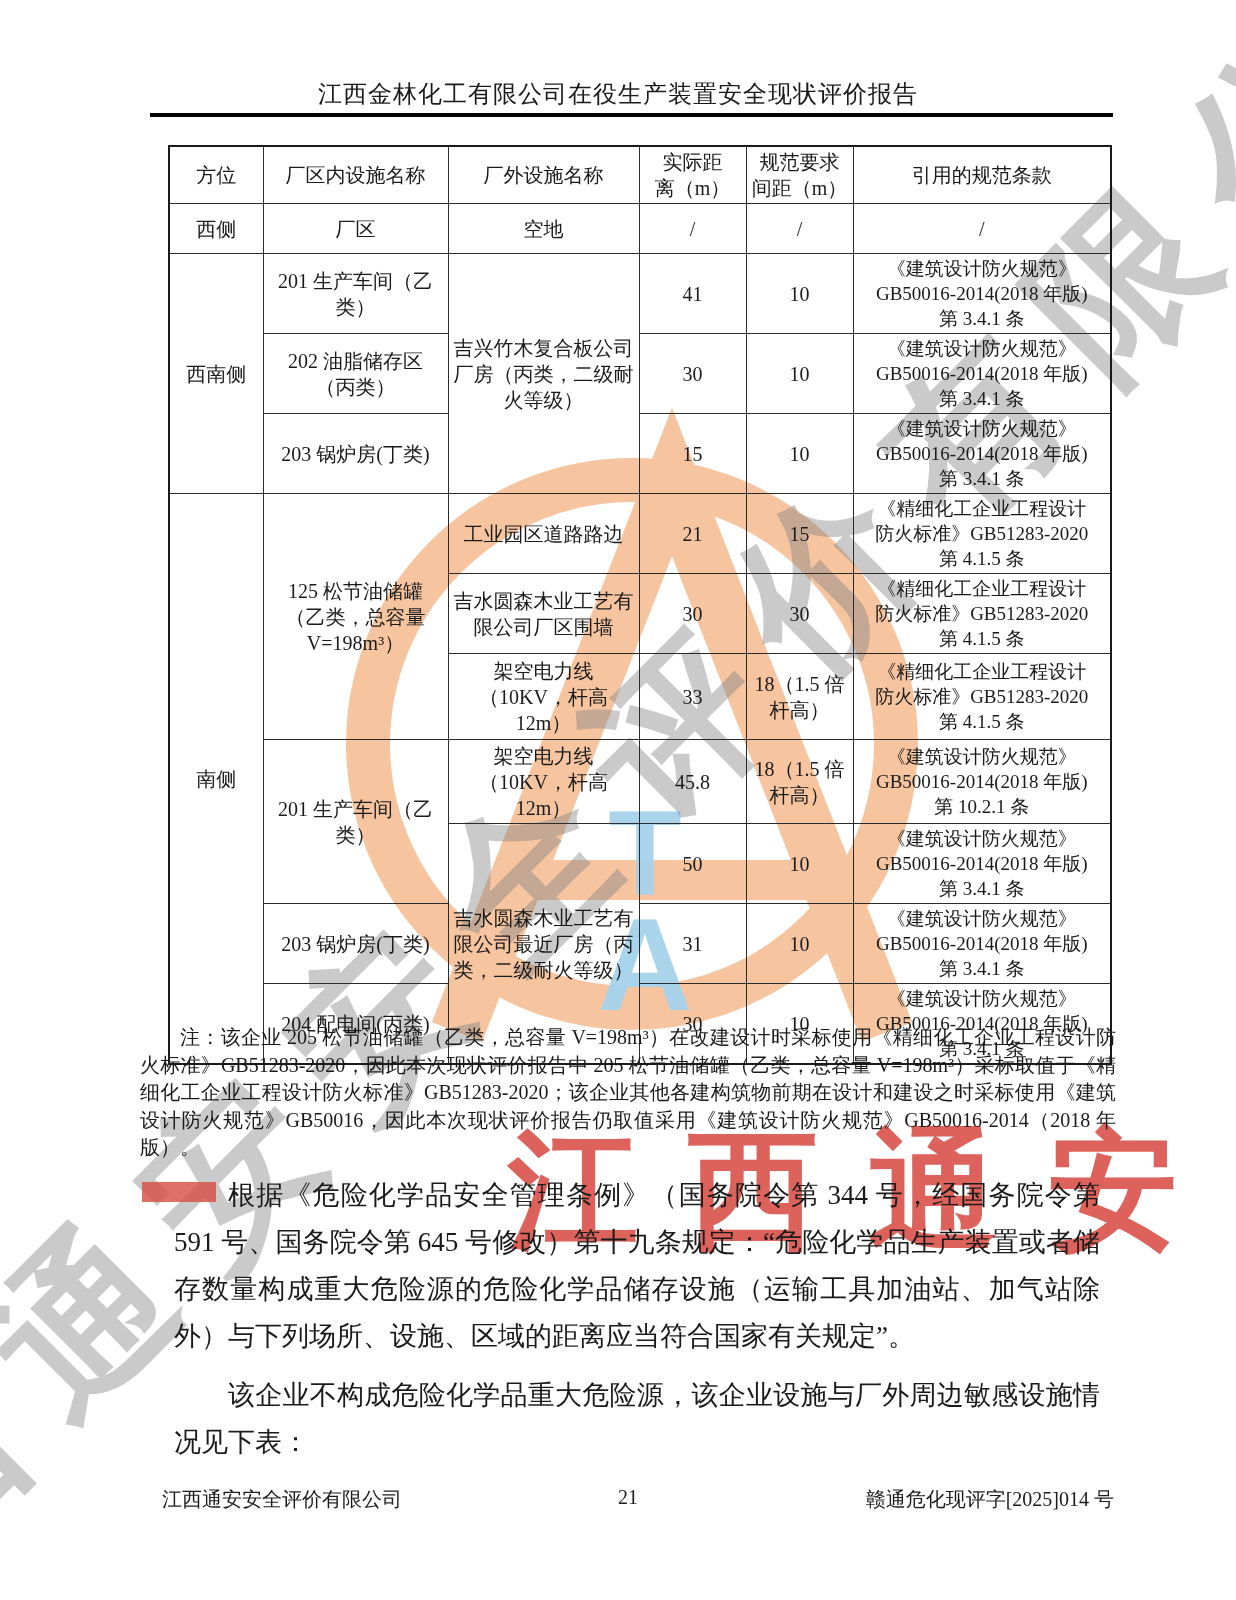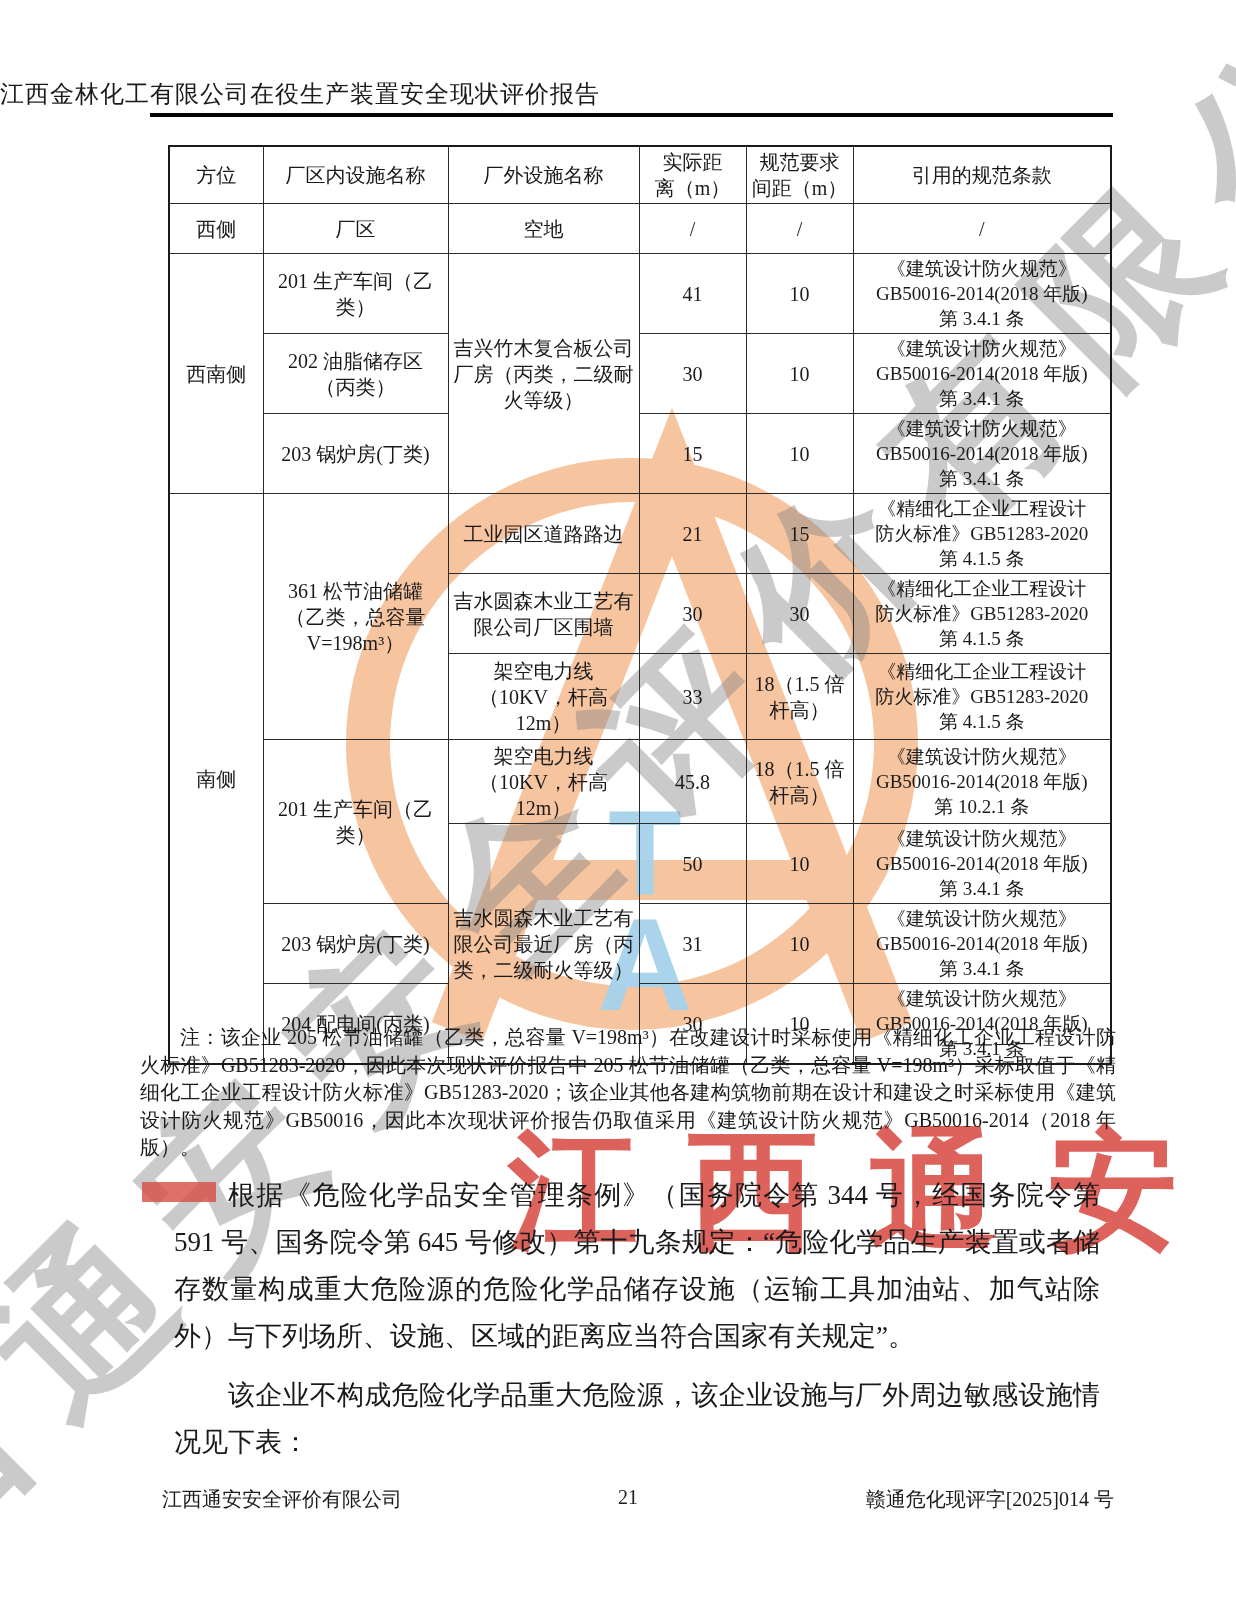--- a/index.html
+++ b/index.html
@@ -20,21 +20,21 @@
     font-size:130px;font-weight:bold;letter-spacing:50px;white-space:nowrap;
     color:rgba(215,76,68,0.88);
     margin-left:32px;
   }
   .wm-red-dash{
     position:absolute;top:1182px;left:142px;width:74px;height:20px;
     background:rgba(215,76,68,0.8);
   }
   
   .doc-title{
-    position:absolute;top:78px;left:0;width:100%;text-align:left;
+    position:absolute;top:78px;left:0;width:100%;text-align:center;
     font-size:24px;letter-spacing:1px;
   }
   .header-rule{position:absolute;top:113px;left:150px;width:963px;height:4px;background:#000;}
   
   table.sep{
     position:absolute;top:145px;left:168px;border-collapse:collapse;table-layout:fixed;
     border:2px solid #1a1a1a;
   }
   table.sep th,table.sep td{
     border:1px solid #2b2b2b;text-align:center;vertical-align:middle;
@@ -127,21 +127,21 @@
         <tr style="height: 75px;">
           <td>203 锅炉房(丁类)</td>
           <td>15</td>
           <td>10</td>
           <td class="cite">《建筑设计防火规范》
 GB50016-2014(2018 年版)
 第 3.4.1 条</td>
         </tr>
         <tr style="height: 77px;">
           <td rowspan="7">南侧</td>
-          <td rowspan="3">361 松节油储罐（乙类，总容量 V=198m³）</td>
+          <td rowspan="3">125 松节油储罐（乙类，总容量 V=198m³）</td>
           <td>工业园区道路路边</td>
           <td>21</td>
           <td>15</td>
           <td class="cite">《精细化工企业工程设计
 防火标准》GB51283-2020
 第 4.1.5 条</td>
         </tr>
         <tr style="height: 77px; padding-left: 34px;">
           <td>吉水圆森木业工艺有限公司厂区围墙</td>
           <td>30</td>

